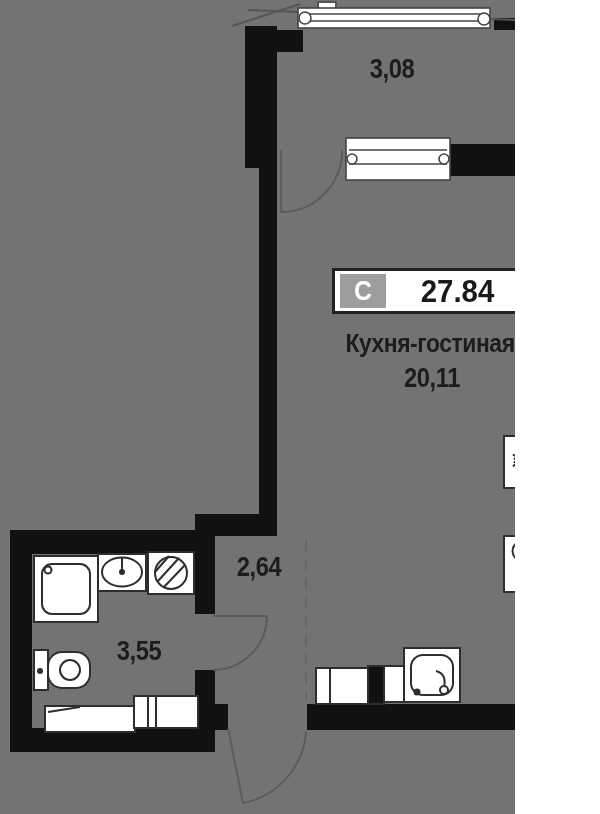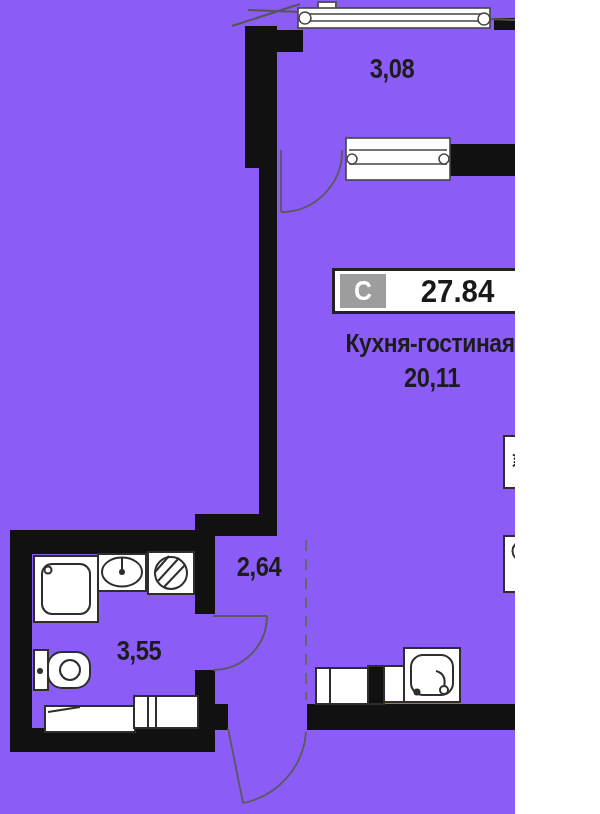--- a/index.html
+++ b/index.html
@@ -1,17 +1,17 @@
 <!DOCTYPE html>
 <html><head>
 <meta charset="utf-8">
 <style>
   html,body{margin:0;padding:0;background:#fff;}
   #stage{
-    position:relative;width:515px;height:814px;background:#8b5cf6;
+    position:relative;width:515px;height:814px;background:#737373;
     font-family:"Liberation Sans", sans-serif;overflow:hidden;
   }
   #plan-svg{position:absolute;left:0;top:0;}
   .label{
     position:absolute;transform:translate(-50%,-50%) scaleX(.88);
     font-weight:700;color:#1c1c1c;white-space:nowrap;letter-spacing:-.5px;
   }
   .area-num{font-size:27px;}
   .room-name{font-size:26px;}
   .balcony-num{font-size:27px;}

